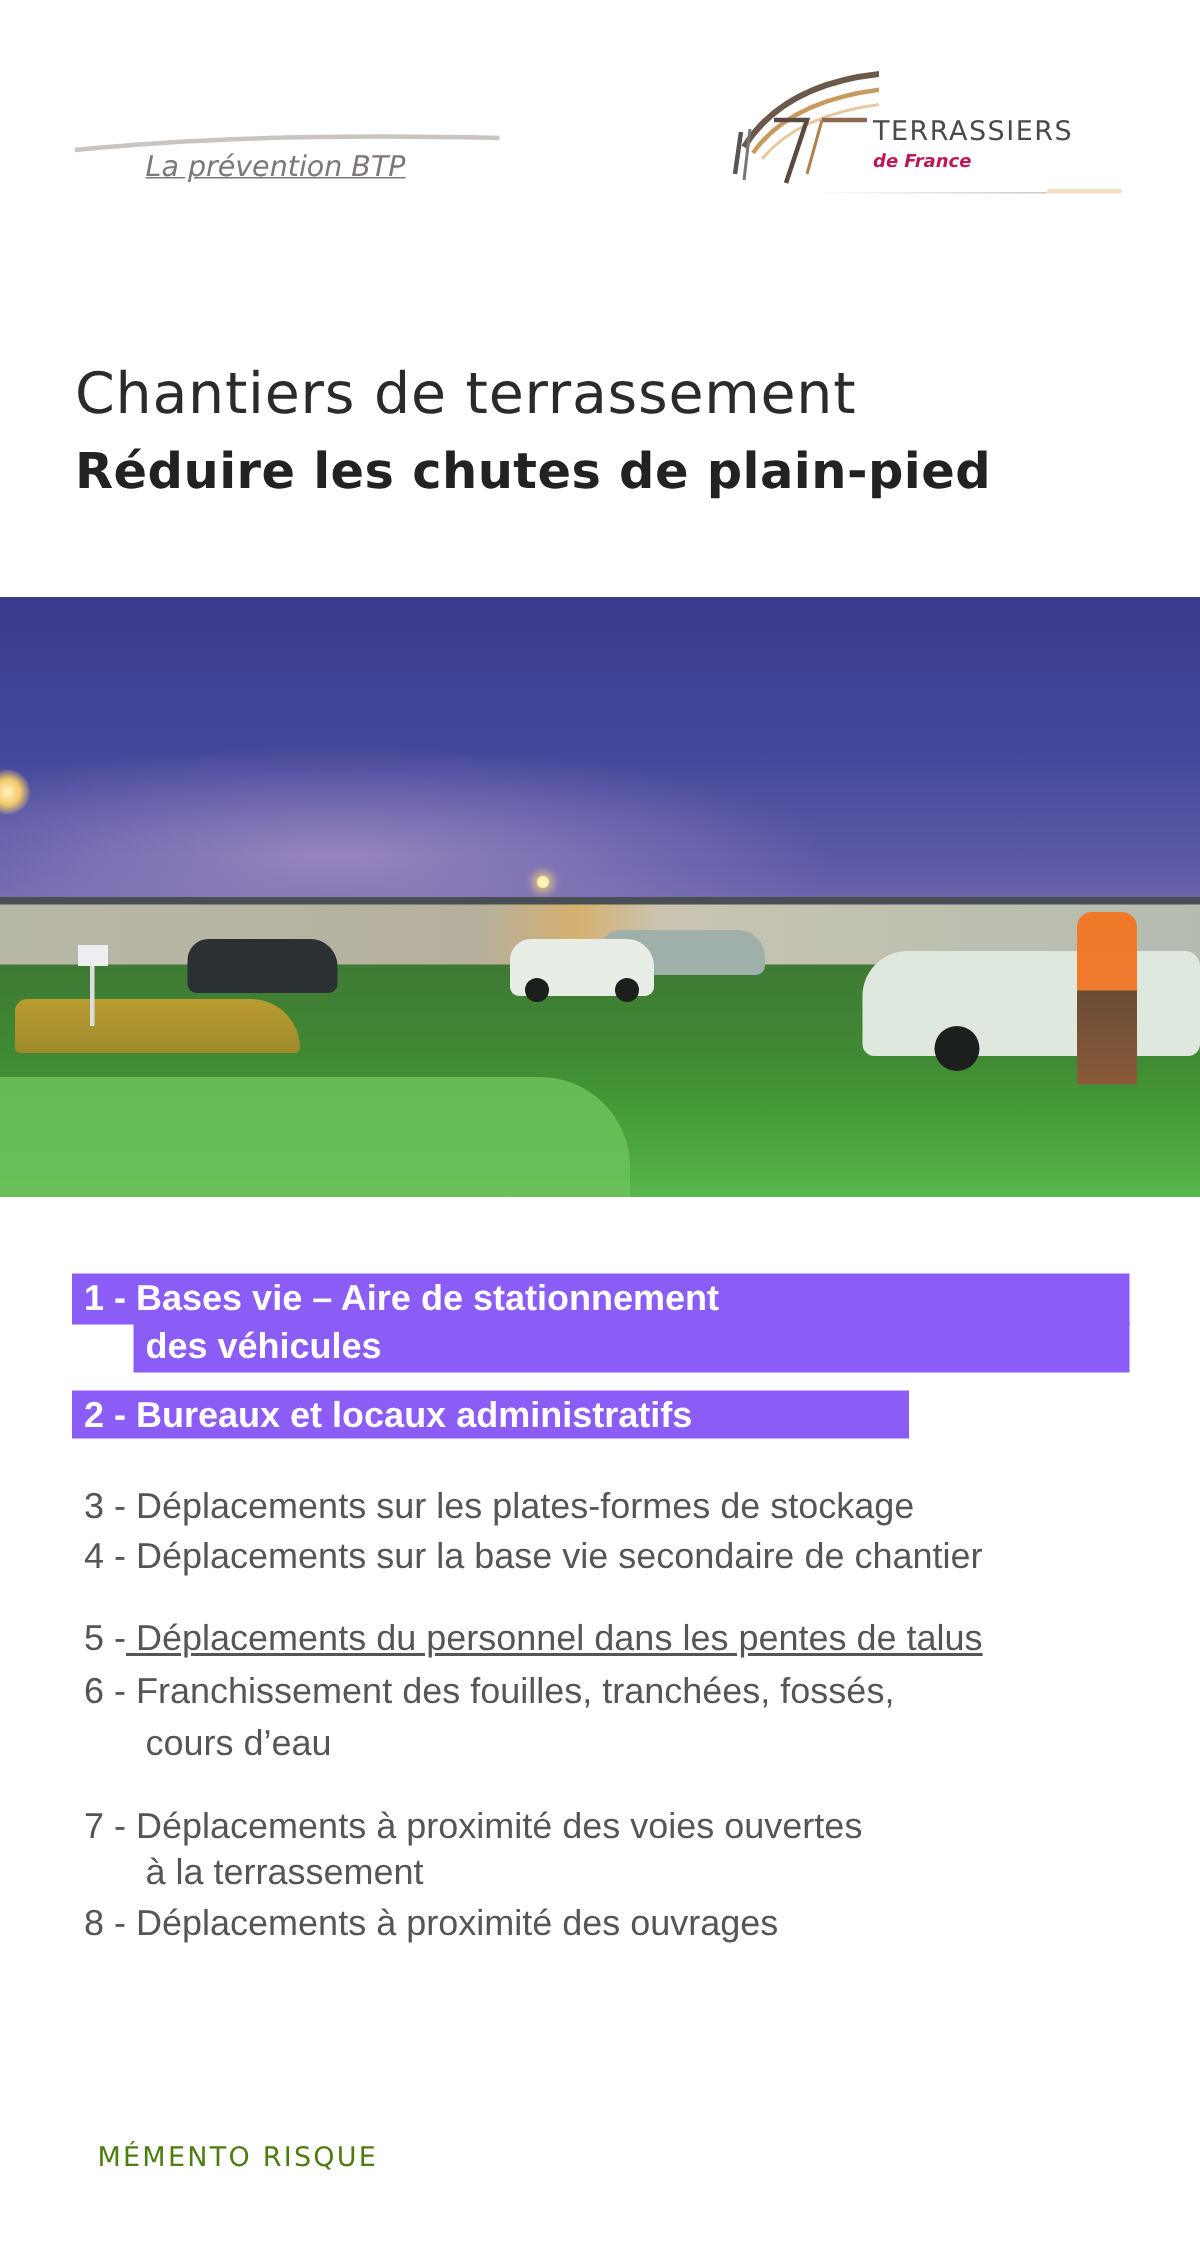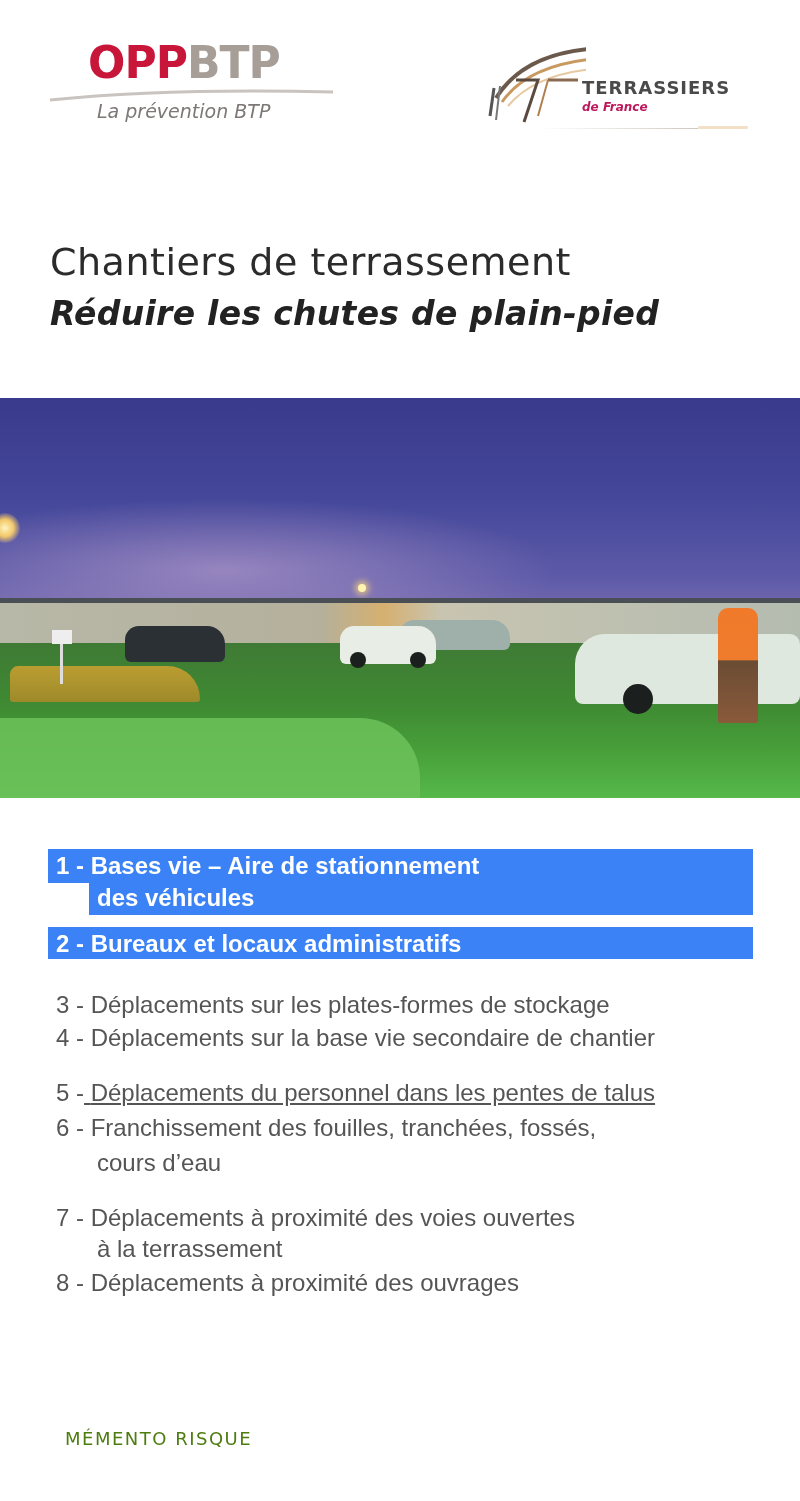--- a/index.html
+++ b/index.html
@@ -7,32 +7,32 @@
     width: 800px; height: 1501px; position: relative; overflow: hidden;
     background: #ffffff;
     font-family: "Liberation Sans", sans-serif;
   }
   
   .logo-opp { position: absolute; left: 48px; top: 38px; width: 290px; height: 92px; }
   .logo-opp .brand { position: absolute; left: 40px; top: 0px; font-family: "DejaVu Sans", sans-serif; font-weight: bold; font-size: 44px; letter-spacing: -1px; line-height: 50px; }
   .logo-opp .brand .opp { color: #c8163a; }
   .logo-opp .brand .btp { color: #a79e97; }
   .logo-opp .swoosh { position: absolute; left: 0; top: 48px; }
-  .logo-opp .tagline { position: absolute; left: 49px; top: 62px; font-family: "DejaVu Sans", sans-serif; font-style: italic; font-size: 19px; color: #7d7775; }
+  .logo-opp .tagline { position: absolute; left: 49px; top: 62px; font-family: "DejaVu Sans", sans-serif; font-style: italic; font-size: 19px; color: #7d7775; text-decoration: underline; }
 
   .logo-tdf { position: absolute; left: 486px; top: 40px; width: 280px; height: 95px; }
   .logo-tdf .mark { position: absolute; left: 0; top: 0; }
-  .logo-tdf .name { position: absolute; left: 96px; top: 37px; font-family: "DejaVu Sans", sans-serif; font-weight: bold; font-size: 18px; letter-spacing: 1px; color: #4a4a4a; }
+  .logo-tdf .name { position: absolute; left: 96px; top: 37px; font-family: "DejaVu Sans", sans-serif; font-weight: normal; font-size: 18px; letter-spacing: 1px; color: #4a4a4a; }
   .logo-tdf .sub { position: absolute; left: 96px; top: 60px; font-family: "DejaVu Sans", sans-serif; font-style: italic; font-weight: bold; font-size: 12px; color: #be185d; }
   .logo-tdf .rule { position: absolute; left: 52px; top: 88px; width: 160px; height: 1px; background: linear-gradient(90deg, rgba(200,200,200,0), #cfc8c0); }
   .logo-tdf .rule2 { position: absolute; left: 212px; top: 86px; width: 50px; height: 3px; background: #e8c9a0; opacity: .6; border-radius: 2px; }
 
   
   .subtitle { position: absolute; left: 50px; top: 240px; font-family: "DejaVu Sans", sans-serif; font-size: 38px; color: #2b2b2b; letter-spacing: 0.5px; }
-  .title { position: absolute; left: 50px; top: 294px; font-family: "DejaVu Sans", sans-serif; font-weight: bold; font-size: 33px; color: #222222; letter-spacing: 0.3px; font-style: italic; }
+  .title { position: absolute; left: 50px; top: 294px; font-family: "DejaVu Sans", sans-serif; font-weight: bold; font-size: 33px; color: #222222; letter-spacing: 0.3px; }
 
   
   .photo { position: absolute; left: 0; top: 398px; width: 800px; height: 400px; overflow: hidden;
     background: linear-gradient(180deg, #3a3a8c 0%, #44479a 25%, #5d5aa8 45%, #8a78b4 60%, #b98aa0 68%, #d69a8c 72%, #6a7a74 74%); }
   .photo .cloud { position: absolute; left: 0; top: 100px; width: 560px; height: 120px; background: radial-gradient(ellipse at 40% 60%, rgba(200,170,210,.55), rgba(150,130,190,0) 70%); }
   .photo .glow { position: absolute; left: -10px; top: 115px; width: 30px; height: 30px; border-radius: 50%; background: radial-gradient(circle, #fff4c0 0%, #f2c86a 40%, rgba(240,180,90,0) 75%); }
   .photo .lamp { position: absolute; left: 358px; top: 186px; width: 8px; height: 8px; border-radius: 50%; background: #fff3b0; box-shadow: 0 0 6px 3px rgba(255,220,120,.7); }
   .photo .buildings { position: absolute; left: 0; top: 205px; width: 800px; height: 50px; background: linear-gradient(90deg, #b8b8a8 0%, #b4b09c 40%, #d6b070 48%, #c8c4b0 55%, #b4bcb0 100%); }
   .photo .roofline { position: absolute; left: 0; top: 200px; width: 800px; height: 6px; background: #4a4f55; }
   .photo .ground { position: absolute; left: 0; top: 245px; width: 800px; height: 155px; background: linear-gradient(180deg, #3f7a35 0%, #3f8a32 40%, #48a03a 70%, #56b84a 100%); }
@@ -43,40 +43,37 @@
   .photo .car.c2 { left: 125px; top: 228px; width: 100px; height: 36px; background: #2a3034; }
   .photo .car.c3 { left: 400px; top: 222px; width: 110px; height: 30px; background: #9fb0aa; }
   .photo .car.c4 { left: 575px; top: 236px; width: 225px; height: 70px; background: #dfe8df; border-radius: 30px 10px 8px 8px; }
   .photo .wheel { position: absolute; width: 22px; height: 22px; border-radius: 50%; background: #1b1f1d; }
   .photo .worker { position: absolute; left: 718px; top: 210px; width: 40px; height: 115px; background: linear-gradient(180deg, #f07a2a 0%, #ef7b2c 45%, #6a4c34 46%, #8a5a3a 100%); border-radius: 10px 10px 2px 2px; }
   .photo .sign { position: absolute; left: 52px; top: 232px; width: 20px; height: 14px; background: #eee; }
   .photo .post { position: absolute; left: 60px; top: 246px; width: 3px; height: 40px; background: #ddd; }
 
   
   .list { position: absolute; left: 0; top: 0; width: 800px; }
-  .hl { position: absolute; background: #3b82f6; color: #ffffff; font-weight: bold; font-size: 24px; line-height: 32px; }
+  .hl { position: absolute; background: #8b5cf6; color: #ffffff; font-weight: bold; font-size: 24px; line-height: 32px; }
   .hl1 { left: 48px; top: 849px; width: 705px; height: 34px; }
   .hl1b { left: 89px; top: 881px; width: 664px; height: 34px; }
-  .hl2 { left: 48px; top: 927px; width: 705px; height: 32px; }
+  .hl2 { left: 48px; top: 927px; width: 558px; height: 32px; }
   .hl .txt { position: absolute; left: 8px; top: 1px; white-space: nowrap; }
   .hl1b .txt { left: 8px; }
 
   .item { position: absolute; left: 56px; font-size: 24px; line-height: 30px; color: #555555; white-space: nowrap; }
   .item .num { display: inline-block; }
   .cont { position: absolute; left: 97px; font-size: 24px; line-height: 30px; color: #555555; white-space: nowrap; }
 
   .footer { position: absolute; left: 49px; top: 1428px; font-family: "DejaVu Sans", sans-serif; font-size: 18px; color: #4d7c0f; letter-spacing: 1.5px; margin-left: 16px; }
 </style>
 </head>
 <body>
 
 <div class="logo-opp">
-  <div class="brand">
-    <span class="opp">OPP</span><span class="btp">BTP</span>
-  </div>
   <svg class="swoosh" width="290" height="16">
     <path d="M2 14 Q 120 2 285 6" stroke="#c9c4c0" stroke-width="3" fill="none"></path>
   </svg>
   <div class="tagline">La prévention BTP</div>
 </div>
 
 <div class="logo-tdf">
   <svg class="mark" width="100" height="90">
     <path d="M10 58 Q 40 10 120 8" stroke="#6b5a4c" stroke-width="4" fill="none"></path>
     <path d="M16 62 Q 44 22 120 18" stroke="#c89a60" stroke-width="3" fill="none"></path>

